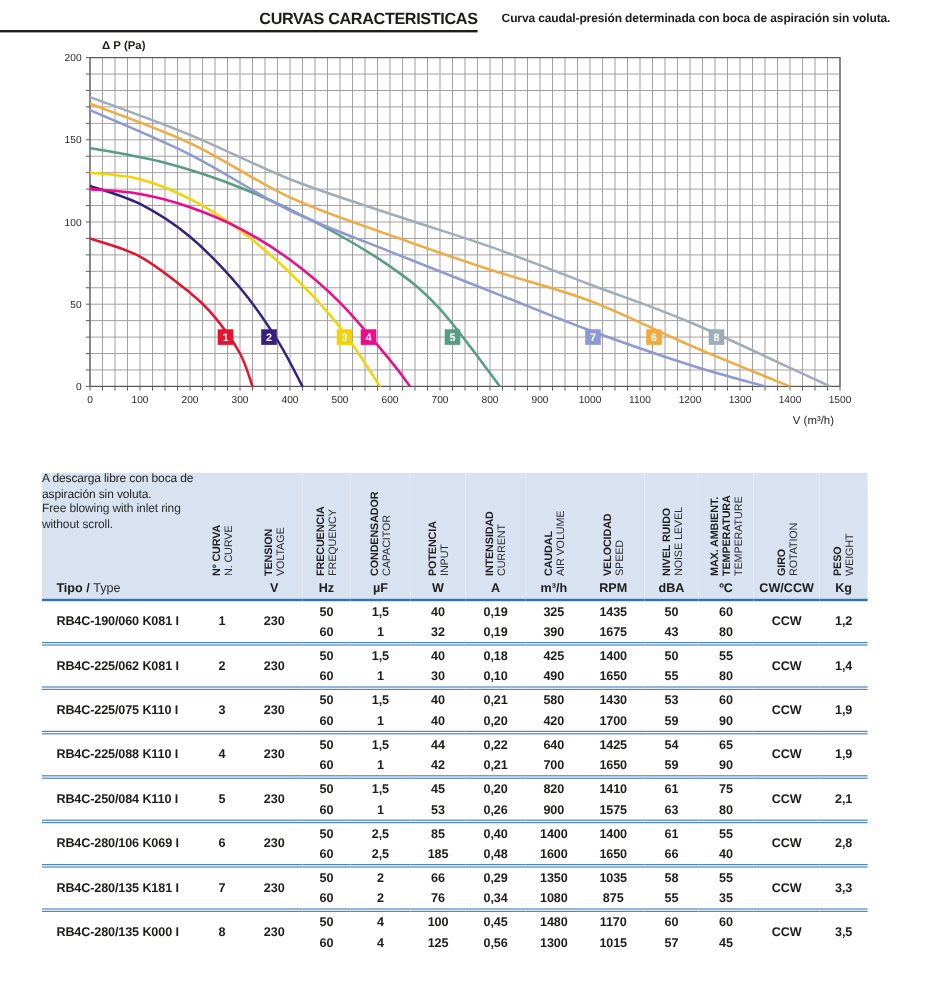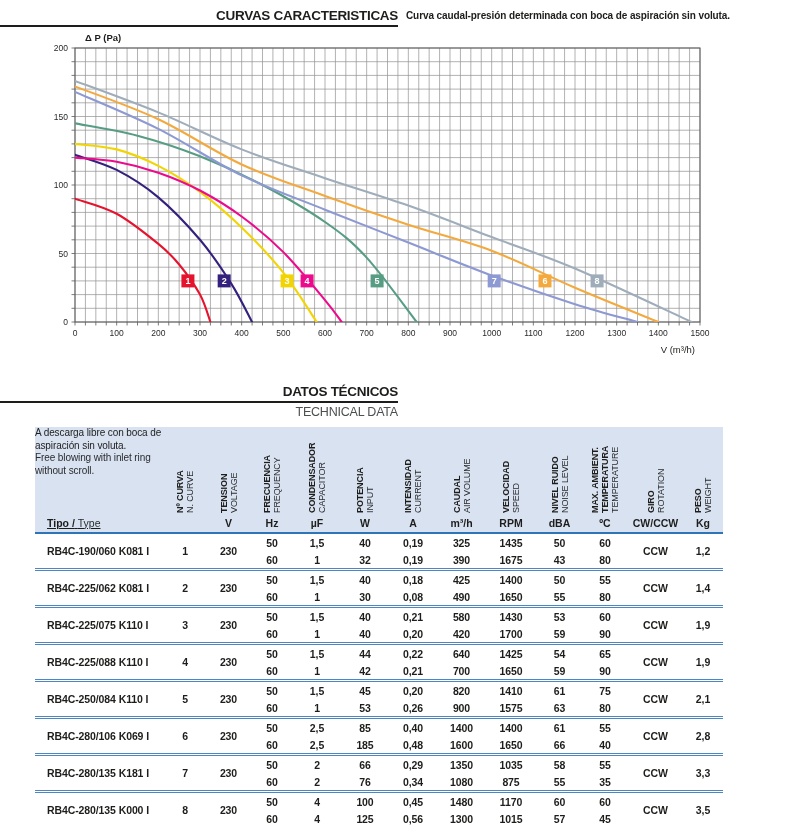--- a/index.html
+++ b/index.html
@@ -12,21 +12,21 @@
 
   
   .sec-header { display:flex; align-items:flex-start; }
   .sec-header.top { padding-top:8px; }
   .sec-left { width:398px; flex:0 0 398px; }
   .sec-title-es {
     font-size:13.5px; font-weight:bold; text-align:right; letter-spacing:-0.3px;
     padding-bottom:2px; border-bottom:2px solid #1d1d1b;
   }
   .sec-title-en { font-size:12.5px; color:#4c4e50; text-align:right; padding-top:2px; letter-spacing:-0.2px; }
-  .sec-right { margin-left:8px; padding-top:2px; width:370px; }
+  .sec-right { margin-left:20px; padding-top:2px; width:370px; }
   .desc-es { font-size:10px; font-weight:bold; margin-bottom:7px; letter-spacing:-0.1px; }
   .desc-en { font-size:9.5px; color:#3f4143; letter-spacing:-0.1px; }
 
   
   .chart-wrap { margin-top:2px; }
   svg { display:block; }
   .grid { stroke:#909090; stroke-width:0.7; }
   .plot-border { fill:none; stroke:#5a5a5a; stroke-width:1; }
   .tick { stroke:#5a5a5a; stroke-width:0.8; }
   .axlabel { font-family:"Liberation Sans",sans-serif; font-size:8.5px; fill:#2a2a2a; }
@@ -47,21 +47,21 @@
     writing-mode:vertical-rl; transform:rotate(180deg);
     height:86px; margin:0 auto; font-size:9px; line-height:10px; letter-spacing:-0.1px;
     text-align:left; white-space:normal;
   }
   .vh .es { display:block; font-weight:bold; }
   .vh .en { display:block; font-weight:normal; color:#2a2c2e; }
   tr.unit-row td {
     font-size:10.5px; font-weight:bold; text-align:center; height:19px;
     border-bottom:2px solid #2e75b8; vertical-align:middle;
   }
-  tr.unit-row td.tipo { text-align:left; padding-left:12px;text-decoration:underline; }
+  tr.unit-row td.tipo { text-align:left; padding-left:12px; }
   tr.unit-row td.tipo .en { font-weight:normal; color:#2a2c2e; }
   tbody td {
     font-size:10.5px; font-weight:bold; text-align:center; height:17px;
     vertical-align:middle; letter-spacing:-0.1px;
   }
   tbody td.model { text-align:left; padding-left:12px; white-space:nowrap; }
   tbody tr.row-start td { border-top:3px double #4d86c0; }
   tbody tr.row-start:first-child td { border-top:none; }
 </style>
 </head>
@@ -310,24 +310,20 @@
           <text class="curve-label-text" x="494.16666666666663" y="254.1">7</text>
         </g>
         <g>
           <rect x="590.5833333333334" y="244.4" width="13" height="13" fill="#9fadba"></rect>
           <text class="curve-label-text" x="597.0833333333334" y="254.1">8</text>
         </g>
       </svg>
   </div>
 
   <div class="sec-header data-sec-header">
-    <div class="sec-left">
-      <div class="sec-title-es">DATOS TÉCNICOS</div>
-      <div class="sec-title-en">TECHNICAL DATA</div>
-    </div>
     <div class="sec-right"></div>
   </div>
 
   <table class="tech">
     <colgroup id="tech-cols">
         <col style="width:130px">
         <col style="width:40px">
         <col style="width:47px">
         <col style="width:40px">
         <col style="width:50px">
@@ -476,21 +472,21 @@
           <td>1400</td>
           <td>50</td>
           <td>55</td>
           <td rowspan="2">CCW</td>
           <td rowspan="2">1,4</td>
         </tr>
         <tr>
           <td>60</td>
           <td>1</td>
           <td>30</td>
-          <td>0,08</td>
+          <td>0,10</td>
           <td>490</td>
           <td>1650</td>
           <td>55</td>
           <td>80</td>
         </tr>
         <tr class="row-start">
           <td rowspan="2" class="model">RB4C-225/075 K110 I</td>
           <td rowspan="2">3</td>
           <td rowspan="2">230</td>
           <td>50</td>

